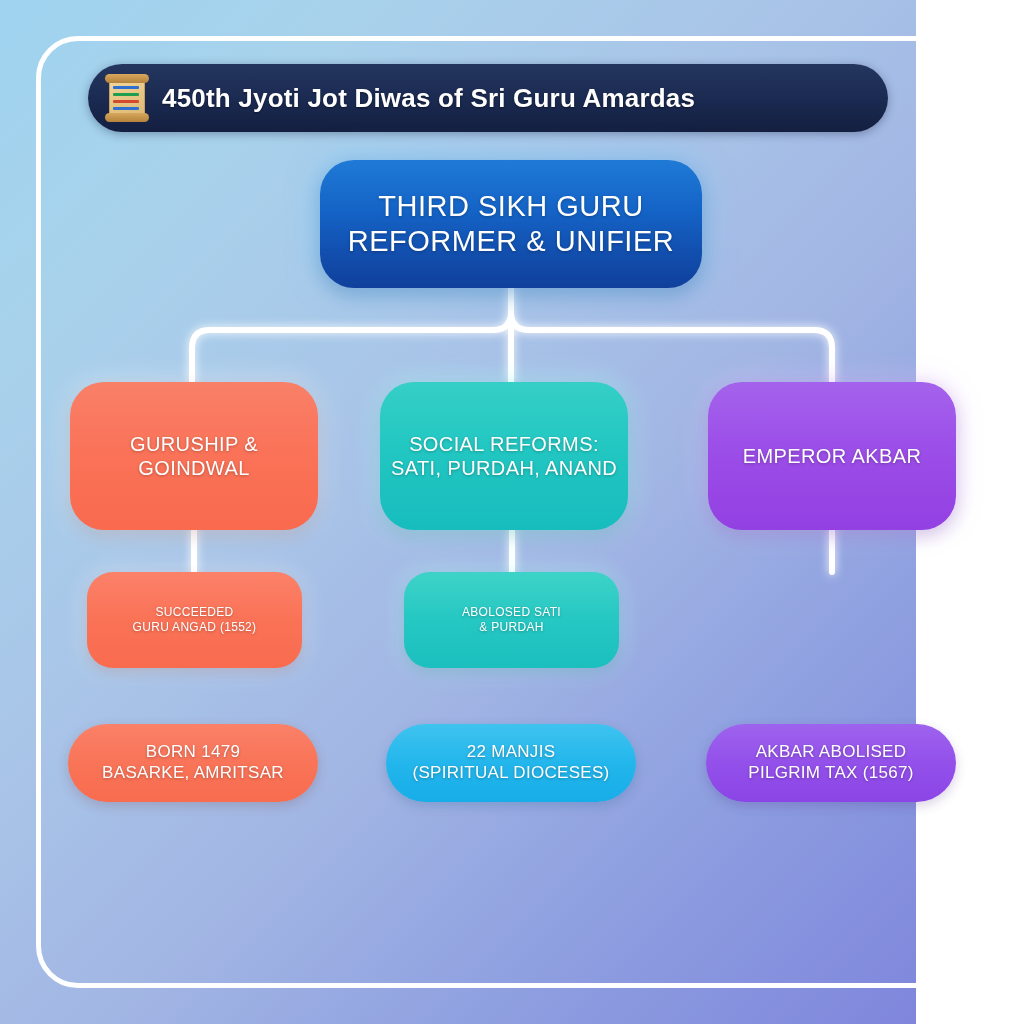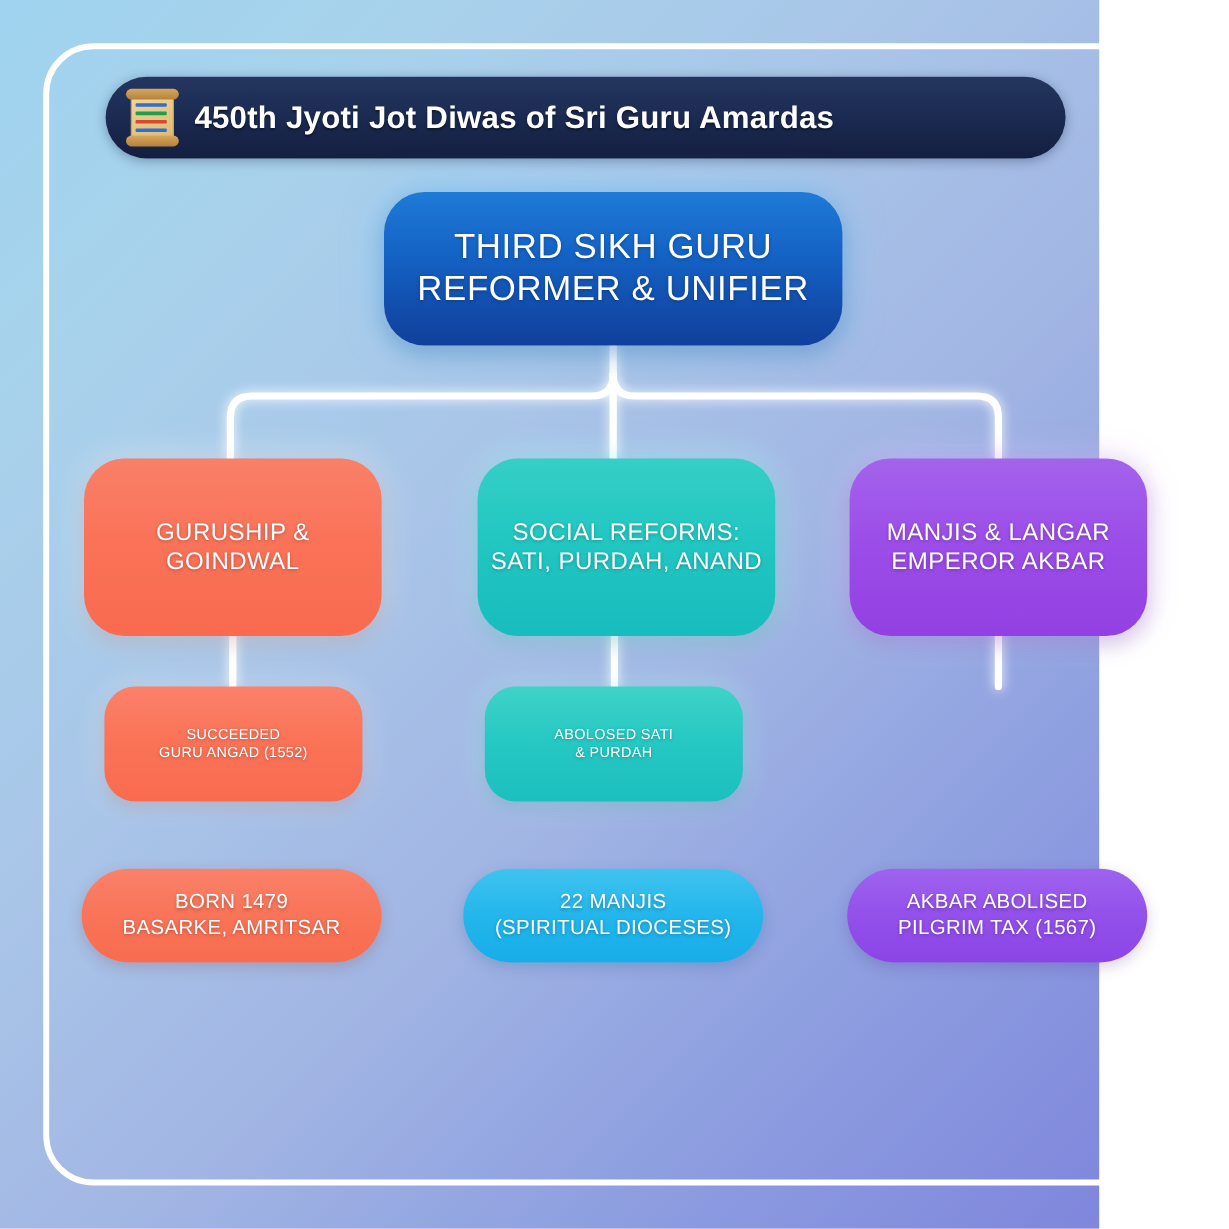--- a/index.html
+++ b/index.html
@@ -81,21 +81,21 @@
   #node-main {
     left:320px; top:160px; width:382px; height:128px;
     border-radius:34px; font-size:29px; letter-spacing:.5px;
     background:linear-gradient(180deg,#1f7ad6 0%,#1463c6 40%,#124fae 72%,#10409c 100%);
     box-shadow:0 0 28px 4px rgba(130,205,255,.55), 0 6px 18px rgba(10,40,100,.3);
   }
 
   .branch { width:248px; height:148px; border-radius:34px; font-size:20px; letter-spacing:.4px; top:382px; }
   #node-b1 { left:70px;  background:linear-gradient(180deg,#f98068 0%,#fa7359 45%,#f96a4e 100%);
              box-shadow:0 0 26px 3px rgba(255,255,255,.38), 0 6px 16px rgba(120,50,40,.22); }
-  #node-b2 { left:398px; background:linear-gradient(180deg,#35cfc6 0%,#22c7c2 45%,#17bcbd 100%);
+  #node-b2 { left:380px; background:linear-gradient(180deg,#35cfc6 0%,#22c7c2 45%,#17bcbd 100%);
              box-shadow:0 0 26px 3px rgba(180,255,250,.45), 0 6px 16px rgba(20,90,100,.22); }
   #node-b3 { left:708px; background:linear-gradient(180deg,#a463ec 0%,#9c4ee8 45%,#9340e2 100%);
              box-shadow:0 0 26px 3px rgba(225,190,255,.45), 0 6px 16px rgba(70,30,120,.22); }
 
   .sub { width:215px; height:96px; border-radius:26px; font-size:12px; letter-spacing:.3px; top:572px; }
   #node-s1 { left:87px;  background:linear-gradient(180deg,#fb8169 0%,#fa7357 48%,#f96b4f 100%);
              box-shadow:0 0 22px 3px rgba(255,255,255,.3), 0 5px 12px rgba(120,50,40,.2); }
   #node-s2 { left:404px; background:linear-gradient(180deg,#3ed3c8 0%,#26c8c3 48%,#1bbfbe 100%);
              box-shadow:0 0 22px 3px rgba(180,255,250,.36), 0 5px 12px rgba(20,90,100,.2); }
   #node-s3 { left:724px; background:linear-gradient(180deg,#a868ee 0%,#9d51e8 48%,#9543e3 100%);
@@ -171,21 +171,20 @@
     </div>
   </div>
   <div class="node branch" id="node-b2">
     <div>
       <span>SOCIAL REFORMS:</span>
       <span>SATI, PURDAH, ANAND</span>
     </div>
   </div>
   <div class="node branch" id="node-b3">
     <div>
-      <span>MANJIS &amp; LANGAR</span>
       <span>EMPEROR AKBAR</span>
     </div>
   </div>
 
   <div class="node sub" id="node-s1">
     <div>
       <span>SUCCEEDED</span>
       <span>GURU ANGAD (1552)</span>
     </div>
   </div>

